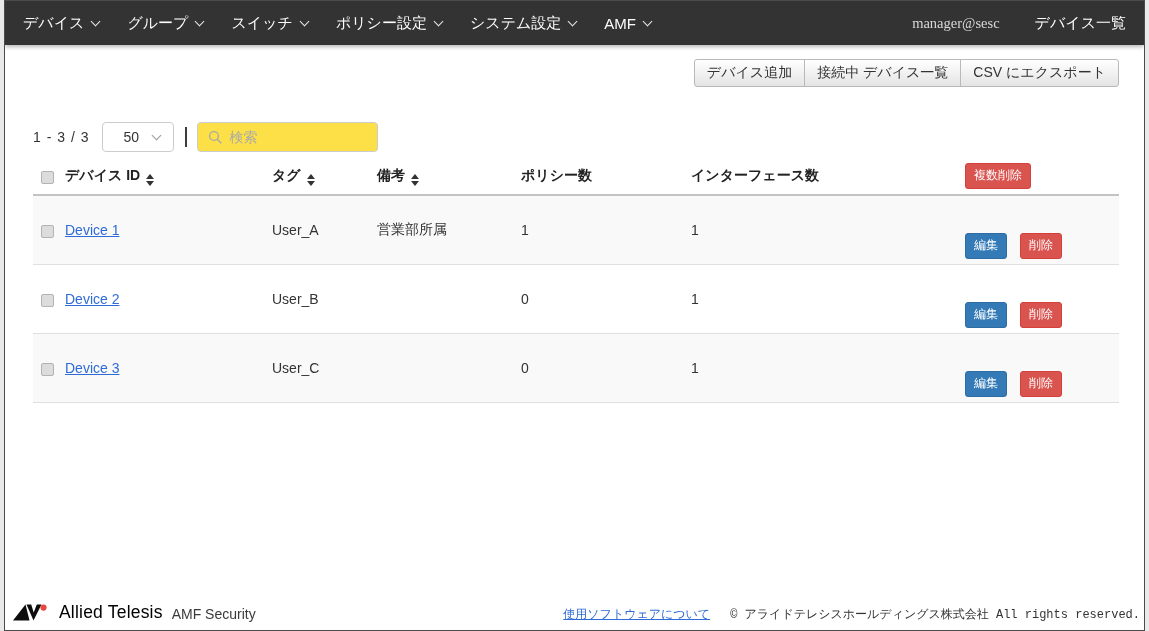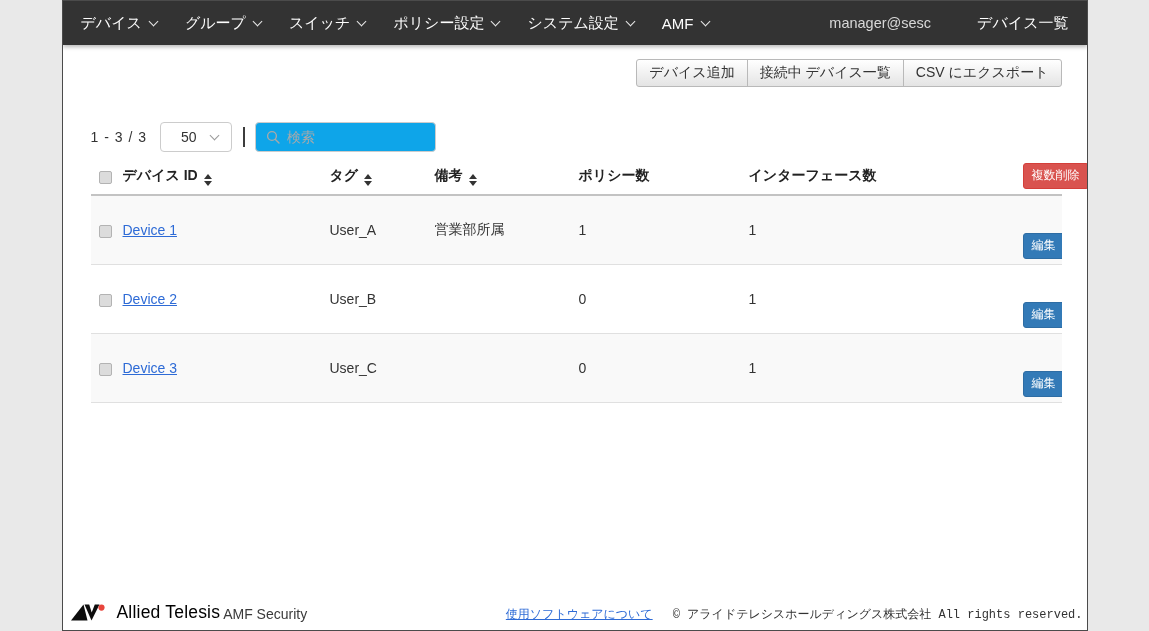--- a/index.html
+++ b/index.html
@@ -1,39 +1,39 @@
 <!DOCTYPE html>
 <html><head>
 <meta charset="utf-8">
 <style>
   * { margin:0; padding:0; box-sizing:border-box; }
   html,body { background:#e9e9e9; }
   body { font-family:"Liberation Sans","DejaVu Sans",sans-serif; }
   .window {
-    position:relative; width:1026px; height:631px; margin:0 auto;
+    position:relative; width:1141px; height:631px; margin:0 auto;
     background:#fff; border:1px solid #4b4b4b; overflow:hidden;
   }
 
   
   .navbar {
     height:44px; background:#333333; display:flex; align-items:center;
     padding:0 18px; position:relative; z-index:5;
     box-shadow:0 2px 4px rgba(0,0,0,.28);
   }
   .nav-item {
     display:flex; align-items:center; gap:8px; color:#fdfdfd;
     font-size:15px; padding:0 14px; height:44px; cursor:pointer; white-space:nowrap;
   }
   .nav-item:first-child { padding-left:0; }
   .chev {
     display:inline-block; width:7px; height:7px;
     border-right:1.5px solid #e8e8e8; border-bottom:1.5px solid #e8e8e8;
     transform:rotate(45deg); margin-top:-4px;
   }
-  .nav-right { margin-left:auto; display:flex; align-items:center; gap:46px; }
+  .nav-right { margin-left:auto; display:flex; align-items:center; gap:35px;font-family:Liberation Serif, serif; }
   .nav-user { color:#d8d8d8; font-size:14.5px; }
   .nav-logout { color:#ffffff; font-size:15px; text-decoration:none; cursor:pointer; }
 
   
   .content { padding:0 25px 0 28px; }
   .page-title { margin-top:26px; font-size:24px; font-weight:400; color:#333; letter-spacing:1px; }
 
   .toolbar { display:flex; justify-content:flex-end; margin-top:14px; }
   .btn-group { display:inline-flex; }
   .btn-default {
@@ -52,21 +52,21 @@
     width:72px; height:30px; border:1px solid #ccc; border-radius:4px; background:#fff;
     display:flex; align-items:center; justify-content:space-between;
     padding:0 13px 0 20px; cursor:pointer; color:#333;
   }
   .select-chev {
     width:7px; height:7px; border-right:1.5px solid #9a9a9a; border-bottom:1.5px solid #9a9a9a;
     transform:rotate(45deg); margin-top:-3px;
   }
   .ctrl-divider { width:2px; height:20px; background:#3c3c3c; margin:0 10px 0 11px; }
   .search-box {
-    width:181px; height:30px; border:1px solid #ccc; border-radius:4px; background:#0ea5e9;
+    width:181px; height:30px; border:1px solid #ccc; border-radius:4px; background:#fde047;
     display:flex; align-items:center; padding:6px 10px; gap:7px;justify-content:flex-end;
   }
   .search-box svg { flex:none; }
   .search-box input {
     border:none; outline:none; font-family:inherit; font-size:14px; color:#333; width:100%; background:transparent;
   }
   .search-box input::placeholder { color:#a9a9a9; opacity:1; }
 
   
   .device-table {
@@ -98,21 +98,21 @@
   .btn-danger { background:#d9534f; border-color:#d43f3a; }
   .action-cell .btn-xs + .btn-xs { margin-left:9px; }
   .device-table td.action-cell { padding-top:5px; padding-bottom:5px; }
 
   
   .footer {
     position:absolute; left:0; right:0; bottom:0; background:#fff;
     display:flex; align-items:flex-end; justify-content:space-between;
     padding:0 4px 7px 8px; font-size:13px; color:#333;
   }
-  .footer-left { display:flex; align-items:flex-end; gap:3px;text-align:center; }
+  .footer-left { display:flex; align-items:flex-end; gap:9px;text-align:center; }
   .brand { display:flex; align-items:center; gap:6px; }
   .brand-name { font-size:17.5px; color:#000; letter-spacing:.2px; }
   .product-name { font-size:14px; color:#3a3a3a; padding-bottom:1px; }
   .footer-right { display:flex; align-items:baseline; gap:20px; font-size:12px; white-space:nowrap; }
   .software-link { color:#2e6bd6; text-decoration:underline; cursor:pointer; }
   .copyright { color:#333;font-family:Liberation Mono, monospace; }
 </style>
 </head>
 <body>
 

